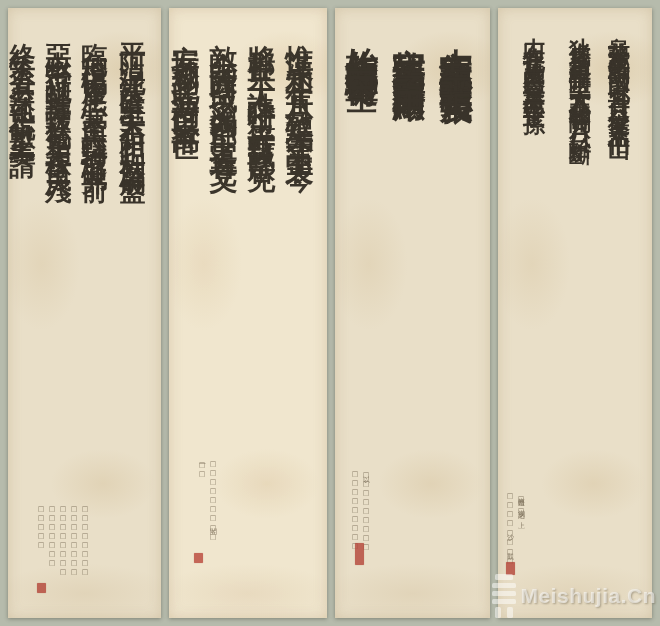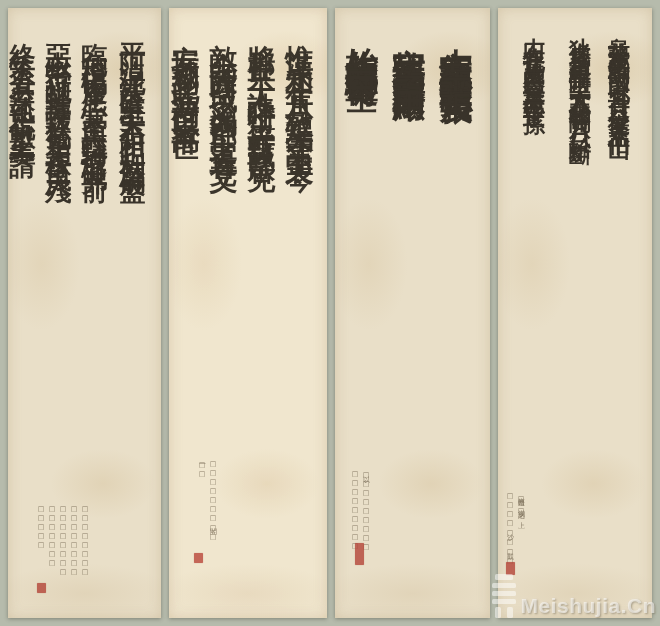--- a/index.html
+++ b/index.html
@@ -79,21 +79,21 @@
     box-shadow:0 0 1px rgba(140,40,30,.6);
   }
   #panel-1 .seal{left:29px; top:575px;}
   #panel-2 .seal{left:25px; top:545px;}
   #panel-3 .seal{left:20px; top:535px; height:22px;}
   #panel-4 .seal{left:8px;  top:554px; height:13px;}
 
   
   .watermark{
     position:absolute; right:4px; bottom:8px;
-    display:flex; align-items:flex-end; gap:4px;
+    display:flex; align-items:center; gap:4px;
     pointer-events:none;
   }
   .wm-text{
     font-family:"Liberation Sans", sans-serif;
     font-weight:bold; font-size:21px; letter-spacing:.5px;
     color:rgba(255,255,255,.55);
     text-shadow:1px 1px 2px rgba(95,85,60,.45), 0 0 3px rgba(255,255,255,.25);
   }
   .wm-logo{display:block; opacity:.9;}
 </style>

